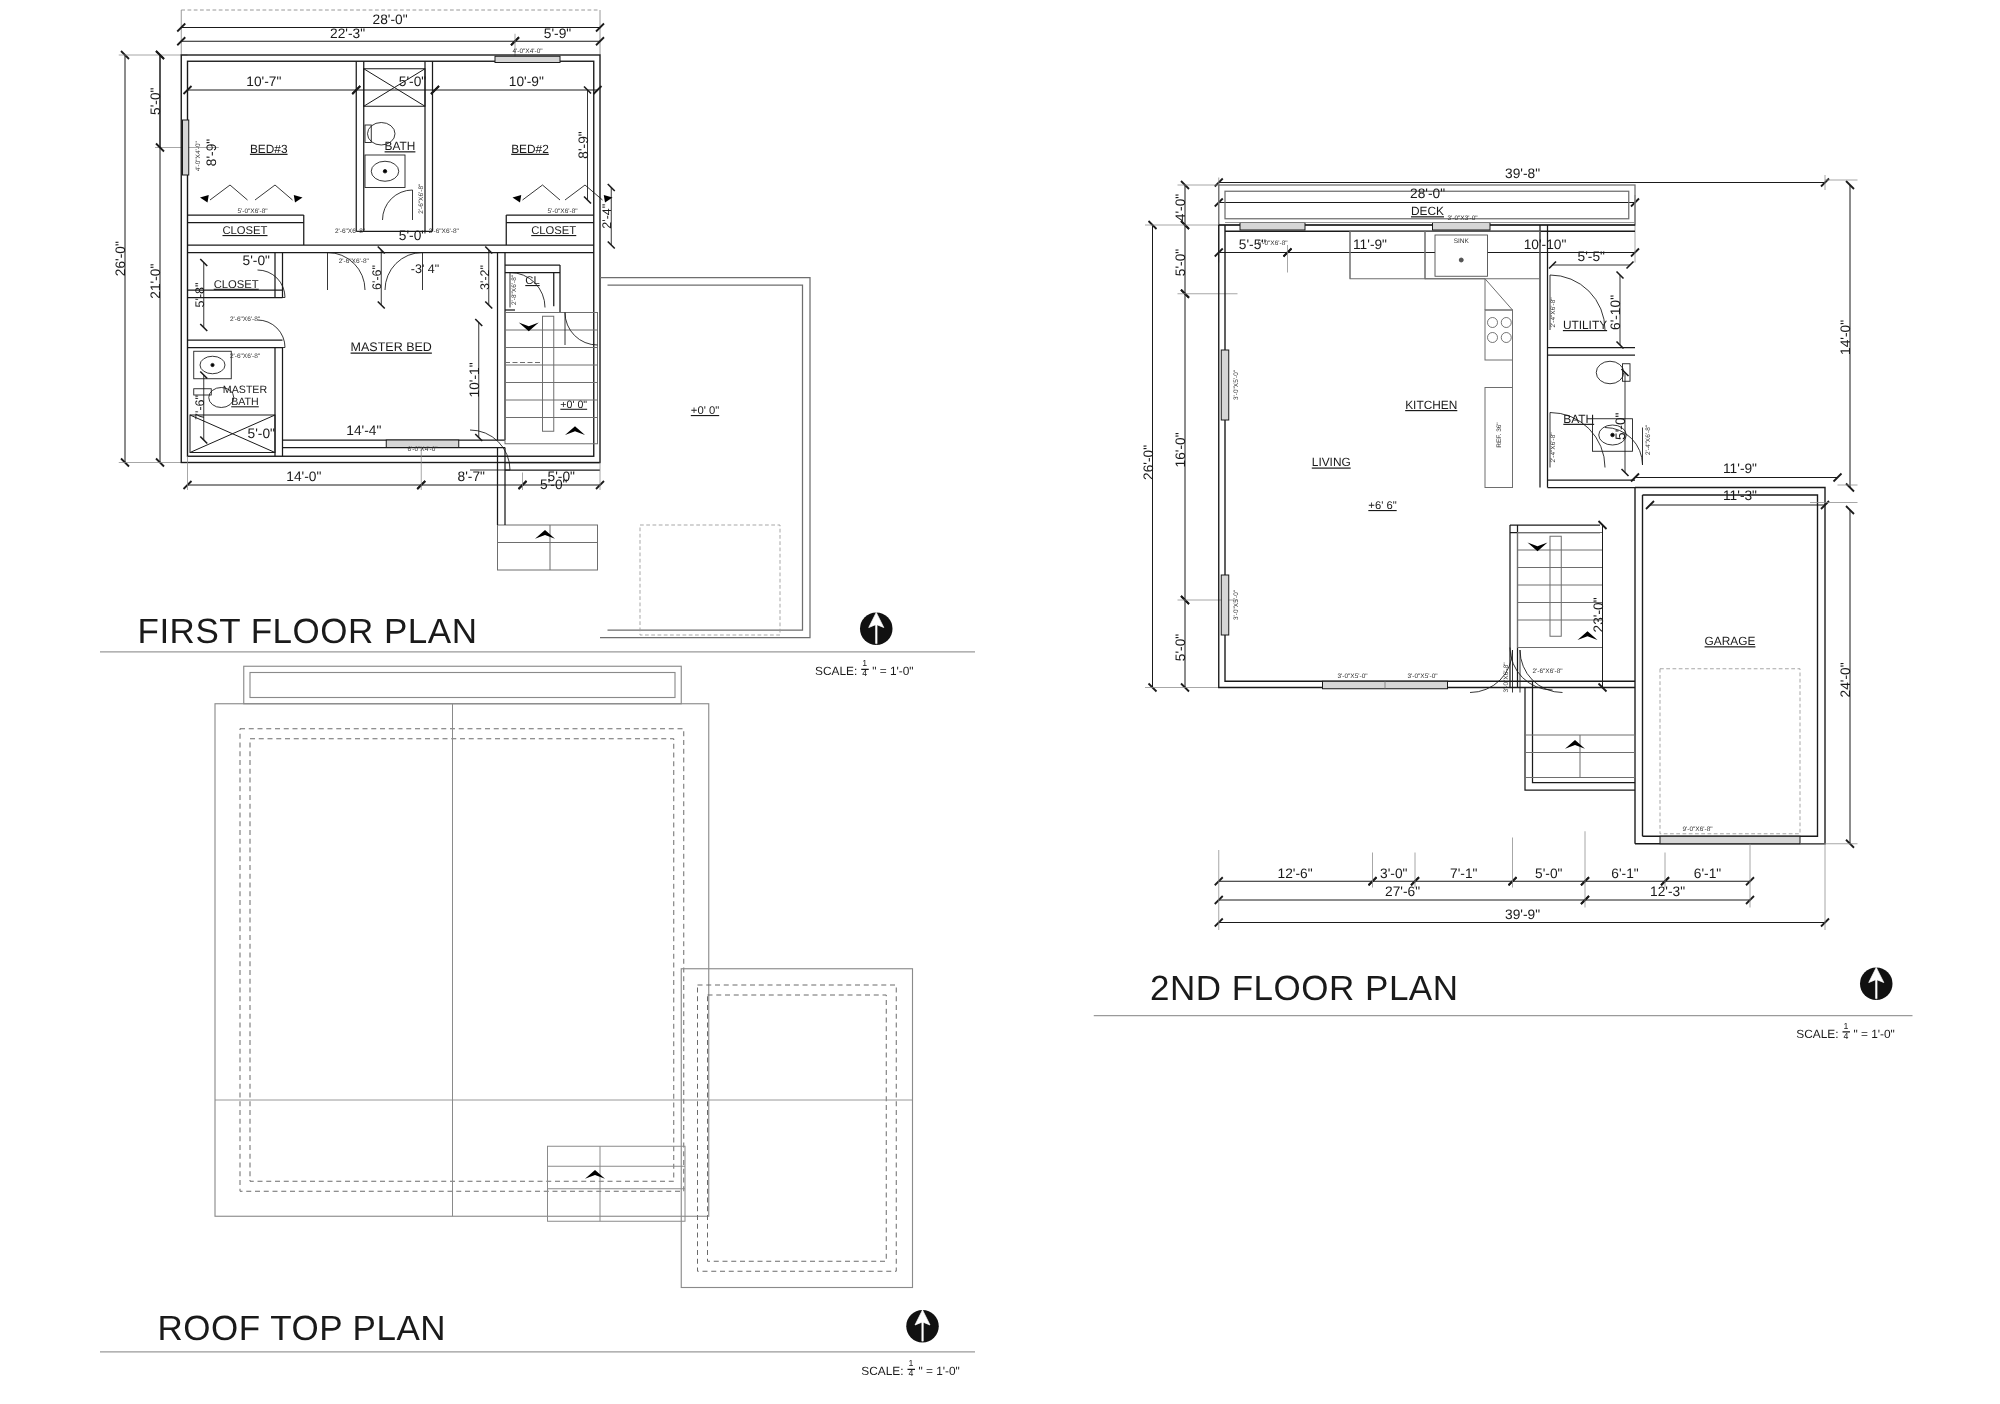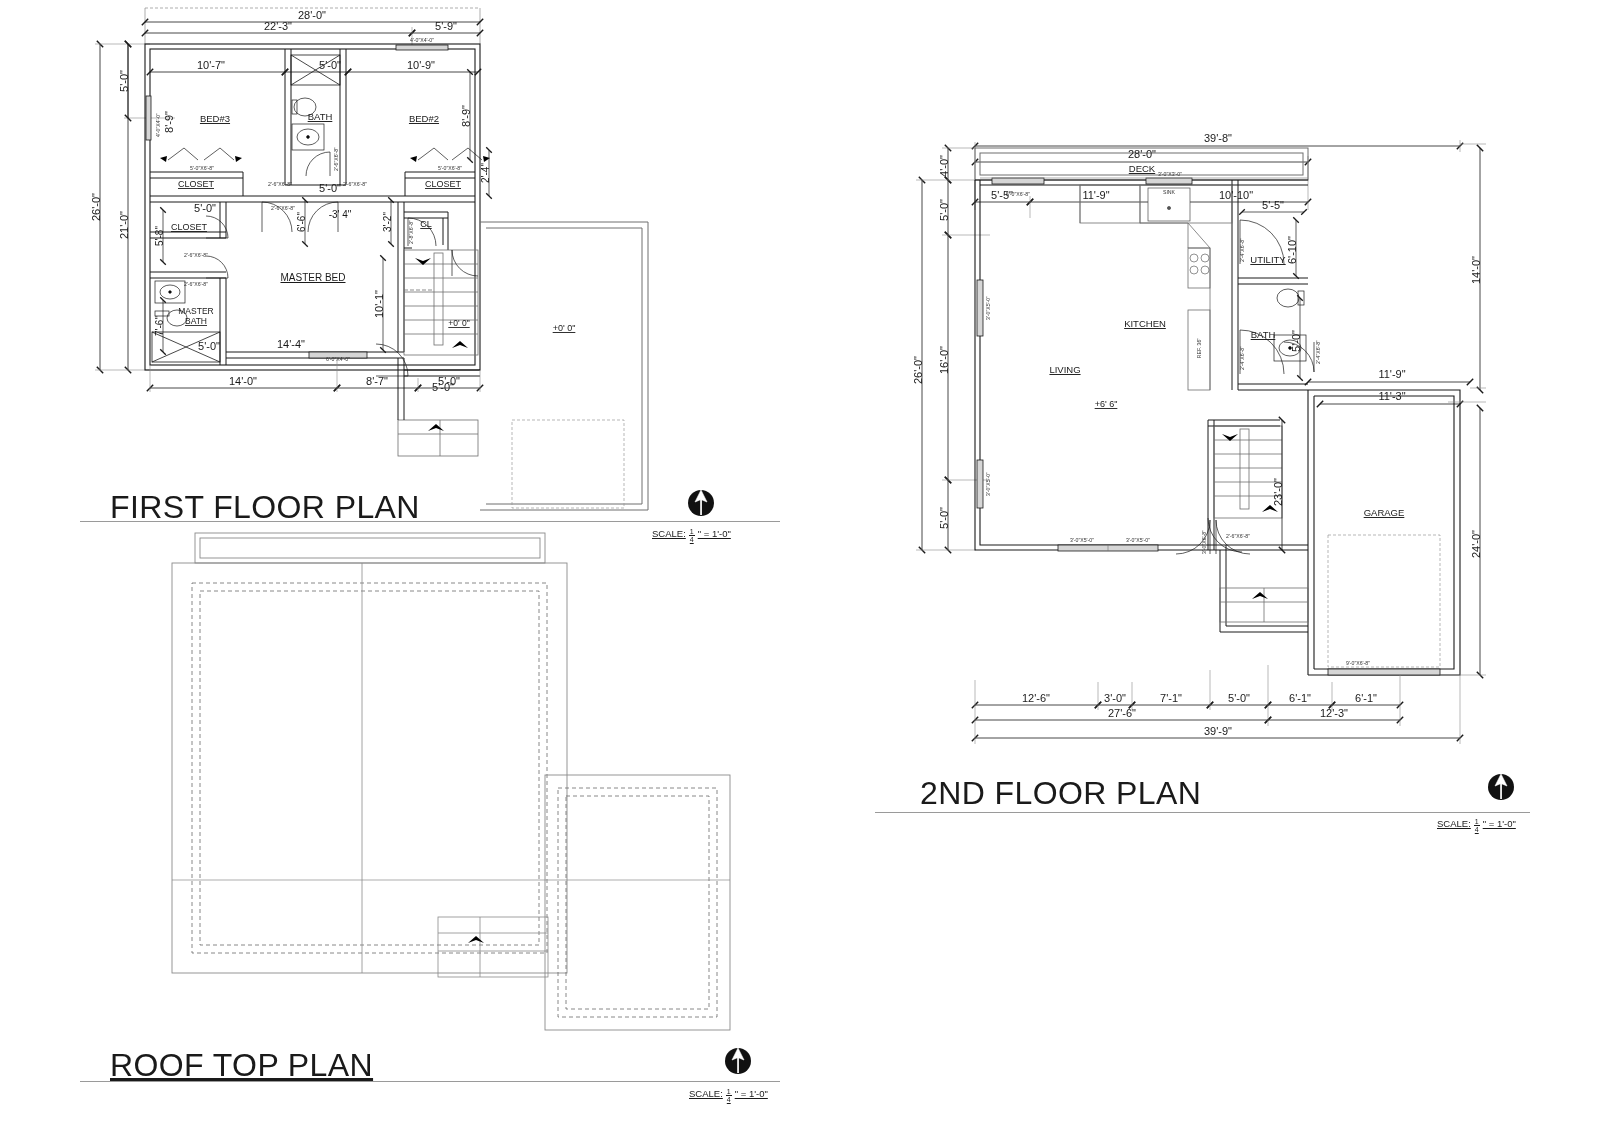--- a/index.html
+++ b/index.html
@@ -12,41 +12,40 @@
     position: relative;
     width: 1600px;
     height: 1123px;
     background: #ffffff;
     overflow: hidden;
   }
   svg { display: block; }
   .plan-title {
     position: absolute;
     font-family: "Liberation Sans", sans-serif;
-    font-size: 32px;
+    font-size: 28px;
     letter-spacing: 0.4px;
     color: #1a1a1a;
     white-space: nowrap;
     text-align: right;
   }
   .title-rule {
     position: absolute;
     height: 1px;
     background: #9a9a9a;
   }
   .scale-note {
     position: absolute;
     font-family: "Liberation Sans", sans-serif;
     font-size: 9.5px;
     color: #1a1a1a;
     white-space: nowrap;
     display: flex;
-    align-items: flex-start;
+    align-items: flex-end;
     gap: 2px;
-    text-decoration: underline;
   }
   .frac {
     display: inline-flex;
     flex-direction: column;
     align-items: center;
     line-height: 1;
     font-size: 7px;
     vertical-align: middle;
     margin: 0 1px;
   }
@@ -412,21 +411,21 @@
       <g stroke="#8a8a8a" stroke-width="0.8">
         <rect x="288" y="392" width="110" height="60"></rect>
         <line x1="288" y1="408" x2="398" y2="408"></line>
         <line x1="288" y1="426" x2="398" y2="426"></line>
         <line x1="330" y1="392" x2="330" y2="452"></line>
       </g>
       <path d="M318,418 l8,-7 l8,7 l-8,-3 z" fill="#000" stroke="none"></path>
     </g>
   </svg>
 
-  <div class="plan-title" style="left:110px; top:1047px;text-decoration:underline;">ROOF TOP PLAN</div>
+  <div class="plan-title" style="left:126px; top:1047px;">ROOF TOP PLAN</div>
   <div class="title-rule" style="left:80px; top:1081px; width:700px;"></div>
   <div class="north-wrap" style="left:723px; top:1046px;">
     <svg width="30" height="30" viewBox="0 0 30 30">
       <path d="M15,2 A13,13 0 0,1 28,15 A13,13 0 0,1 15,28 Z" fill="#111"></path>
       <path d="M15,2 A13,13 0 0,0 2,15 A13,13 0 0,0 15,28 Z" fill="#111"></path>
       <path d="M15,2 L21,14 L15,11.5 L9,14 Z" fill="#fff" stroke="#fff" stroke-width="0.6"></path>
       <rect x="14.2" y="11" width="1.7" height="16" fill="#fff"></rect>
     </svg>
   </div>
   <div class="scale-note" style="left:689px; top:1088px;">

